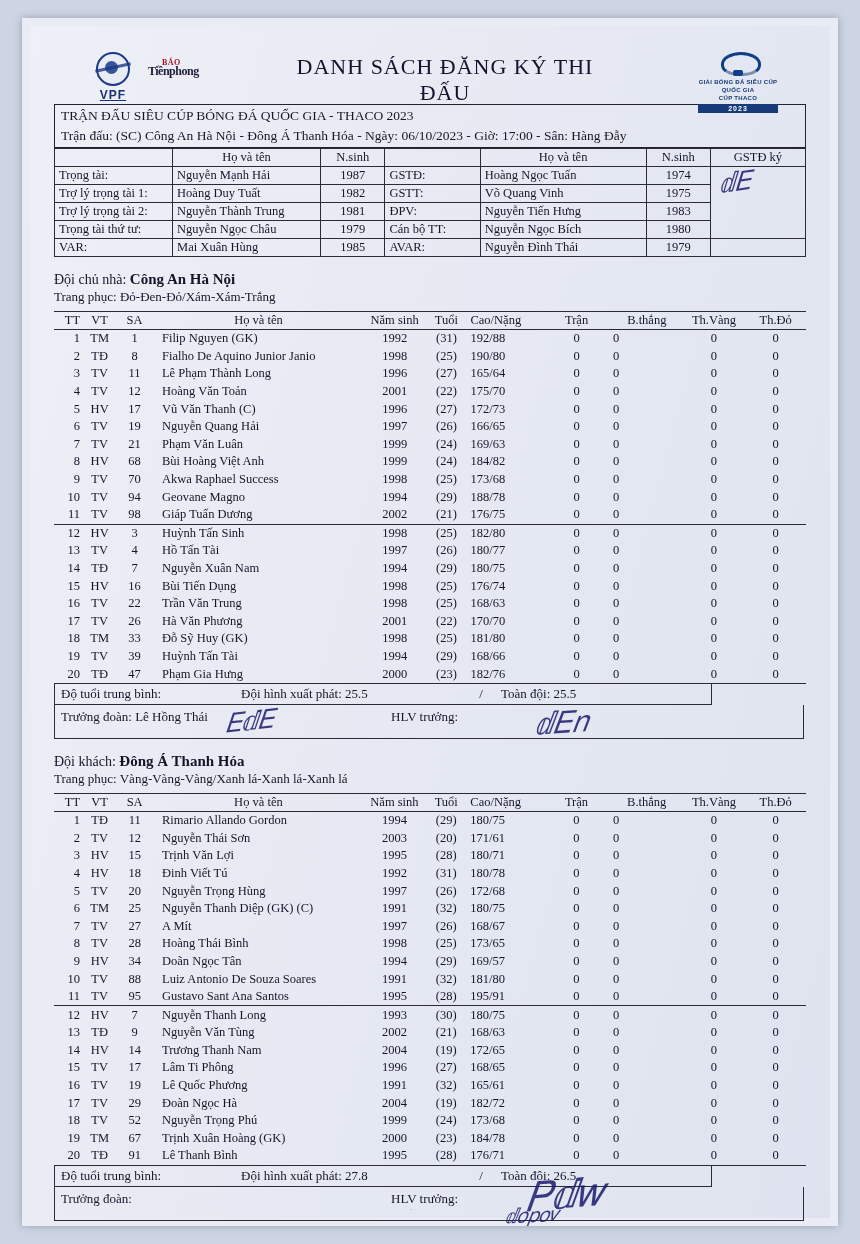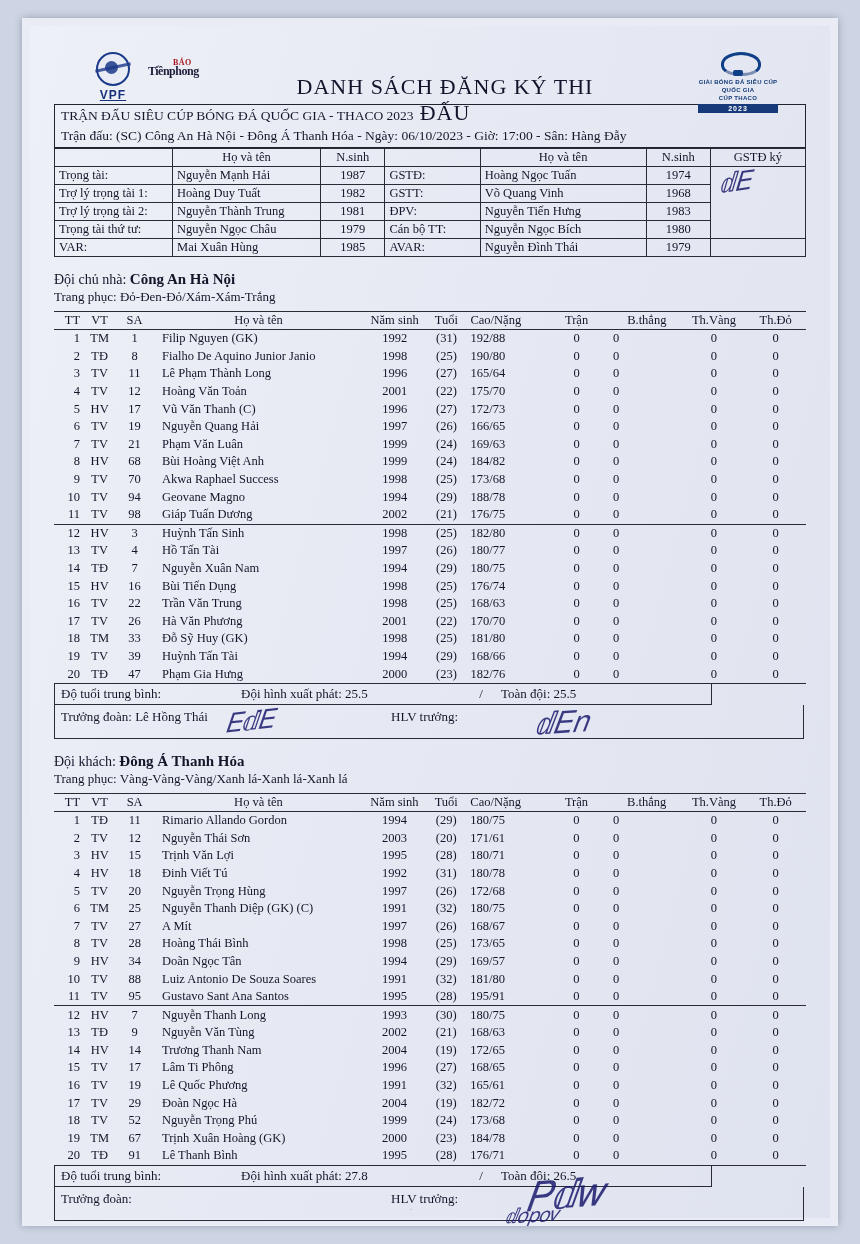--- a/index.html
+++ b/index.html
@@ -30,24 +30,24 @@
   .vpf .ball:before{
     content:"";position:absolute;left:7px;top:7px;width:13px;height:13px;
     border-radius:50%;background:#1b3a8a;opacity:.85;
   }
   .vpf .ball:after{
     content:"";position:absolute;left:-3px;top:12px;width:36px;height:3px;
     background:#1b3a8a;transform:rotate(-12deg);opacity:.8;
   }
   .vpf .txt{font-family:"Liberation Sans",sans-serif;font-weight:bold;font-size:12px;color:#17307a;letter-spacing:1px;margin-top:2px;text-decoration:underline;}
   .bp{position:absolute;left:118px;top:32px;font-family:"Liberation Serif",serif;}
-  .bp .small{font-size:8px;color:#a3161d;font-weight:bold;letter-spacing:.5px;margin-left:25px;}
+  .bp .small{font-size:8px;color:#a3161d;font-weight:bold;letter-spacing:.5px;margin-left:14px;}
   .bp .big{font-size:12px;color:#1d1d3a;font-weight:bold;letter-spacing:-.5px;margin-top:-3px;}
   .title{
-    position:absolute;left:250px;top:48px;width:330px;text-align:center;
+    position:absolute;left:250px;top:28px;width:330px;text-align:center;
     font-size:22px;letter-spacing:1px;color:#13142c;
   }
   .cup{position:absolute;right:52px;top:24px;width:80px;text-align:center;}
   .cup .logo{
     width:50px;height:28px;margin:0 auto;position:relative;
   }
   .cup .logo:before{
     content:"";position:absolute;left:8px;top:2px;width:34px;height:18px;
     border:3px solid #0f3f86;border-radius:50% 50% 45% 45%;
     border-bottom-color:#7b8db0;
@@ -177,21 +177,21 @@
       <td class="sig" rowspan="4">
               <span class="sigmark">ⅆ𝐸</span>
             </td>
     </tr>
     <tr>
       <td>Trợ lý trọng tài 1:</td>
       <td>Hoàng Duy Tuất</td>
       <td class="yr">1982</td>
       <td>GSTT:</td>
       <td>Võ Quang Vinh</td>
-      <td class="yr">1968</td>
+      <td class="yr">1975</td>
     </tr>
     <tr>
       <td>Trợ lý trọng tài 2:</td>
       <td>Nguyễn Thành Trung</td>
       <td class="yr">1981</td>
       <td>ĐPV:</td>
       <td>Nguyễn Tiến Hưng</td>
       <td class="yr">1983</td>
     </tr>
     <tr>

